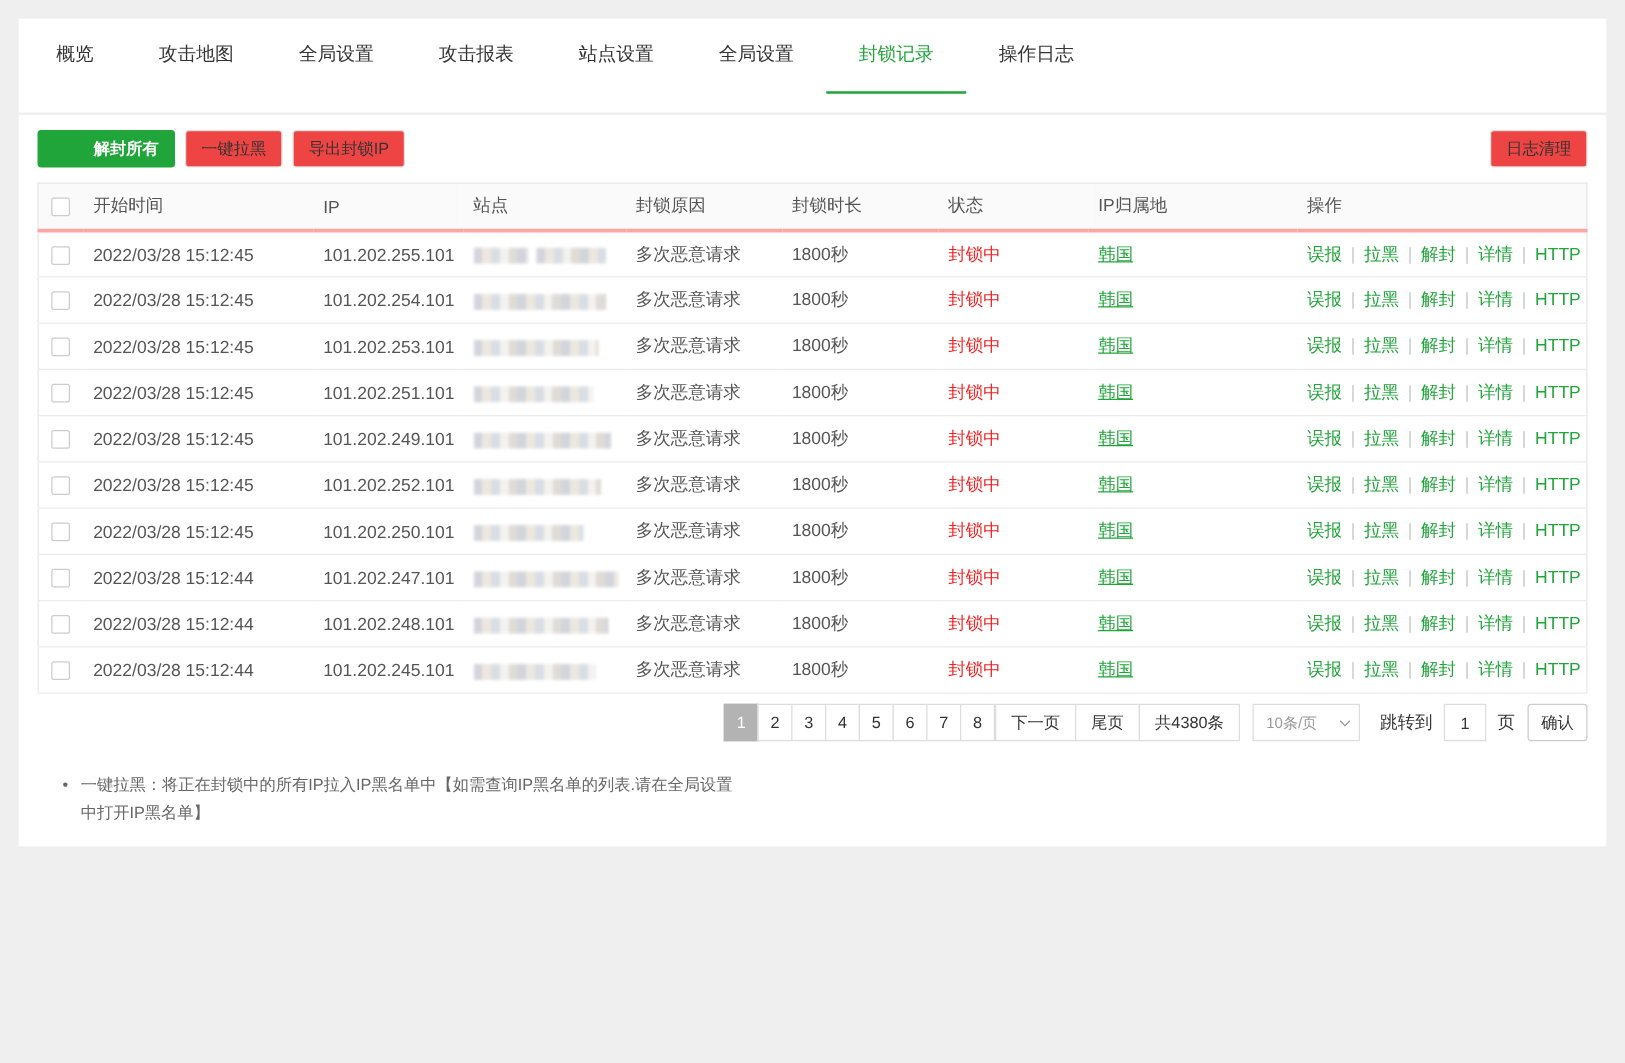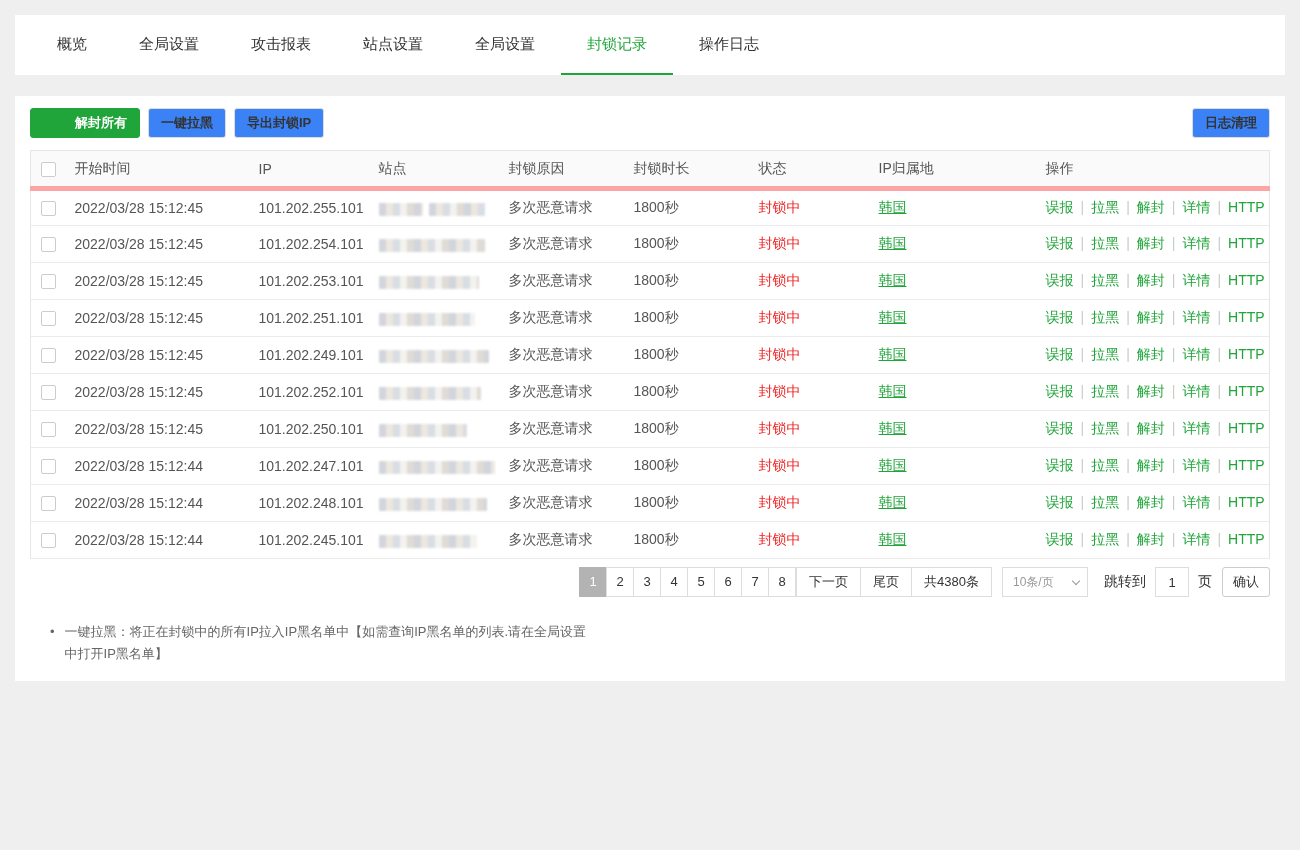--- a/index.html
+++ b/index.html
@@ -10,46 +10,46 @@
   }
   *{box-sizing:border-box;margin:0;padding:0;}
   body{
     width:1300px;height:850px;overflow:hidden;
     background:#efefef;
     font-family:"Liberation Sans","DejaVu Sans",sans-serif;
     color:#333;
   }
   
   .tabbar{
-    margin:15px 15px 21px;background:#fff;height:60px;
-    display:flex;padding-left:16px;
+    margin:15px 15px 2px;background:#fff;height:75px;
+    display:flex;padding-left:4px;
   }
   .tab{
     height:60px;line-height:58px;padding:0 26px;font-size:15px;color:#333;
     cursor:pointer;white-space:nowrap;
   }
   .tab.active{color:var(--green);border-bottom:2px solid var(--green);}
   
   .panel{margin:0 15px;background:#fff;padding:12px 15px 12px;}
   .toolbar{display:flex;height:30px;align-items:center;}
   .btn{
     height:30px;line-height:28px;padding:0 12px;font-size:13px;
-    border:1px solid var(--border);background:#3b82f6;color:#333;
-    border-radius:3px;margin-right:8px;cursor:pointer;white-space:nowrap;font-weight:bold;
+    border:1px solid var(--border);background:#ef4444;color:#333;
+    border-radius:3px;margin-right:8px;cursor:pointer;white-space:nowrap;
   }
   .btn.primary{background:var(--green);border-color:var(--green);color:#fff;font-weight:bold;padding-left:44px;}
   .btn.pull-right{margin-left:auto;margin-right:0;}
   
   table{
     width:100%;border-collapse:collapse;table-layout:fixed;
     margin-top:12px;font-size:14px;color:#555;border:1px solid #e6e6e6;
   }
   thead th{
     background:#fafafa;font-weight:normal;text-align:left;height:38px;
-    padding:0 8px;color:#555;border-bottom:5px solid #fca5a5;
+    padding:0 8px;color:#555;border-bottom:3px solid #fca5a5;
   }
   tbody td{height:37px;padding:0 8px;border-bottom:1px solid var(--rowline);white-space:nowrap;overflow:hidden;}
   th.col-check,td.col-check{padding-left:10px;}
   th.col-op,td.col-op{text-align:left;padding-right:12px;}
   input[type=checkbox]{
     appearance:none;-webkit-appearance:none;width:15px;height:15px;
     border:1px solid #ccc;border-radius:2px;background:#fff;
     vertical-align:middle;cursor:pointer;
   }
   .status{color:var(--red);}
@@ -98,20 +98,21 @@
   
   .note{margin:24px 0 4px 20px;font-size:13px;color:#666;line-height:22px;display:flex;}
   .note .bullet{margin-right:10px;}
   .note .text{max-width:524px;}
 </style>
 </head>
 <body>
 
 <div class="tabbar" id="tabbar">
     <div class="tab">概览</div>
+    <div class="tab">攻击地图</div>
     <div class="tab">全局设置</div>
     <div class="tab">攻击报表</div>
     <div class="tab">站点设置</div>
     <div class="tab">全局设置</div>
     <div class="tab active">封锁记录</div>
     <div class="tab">操作日志</div>
   </div>
 
 <div class="panel">
 

